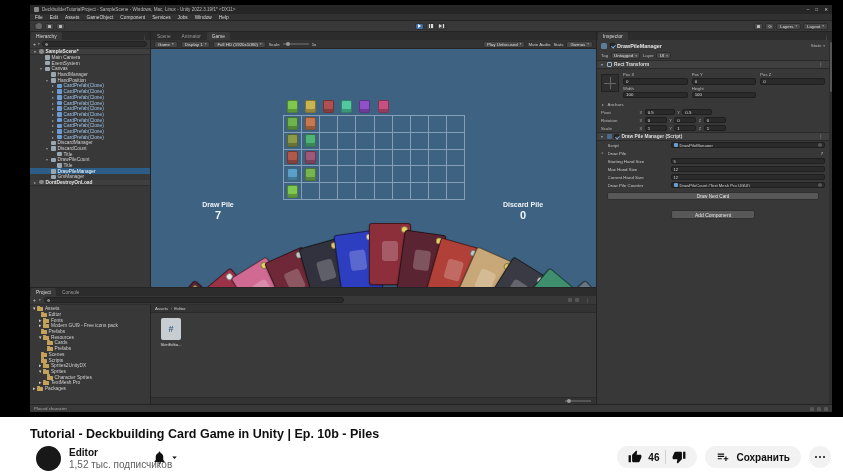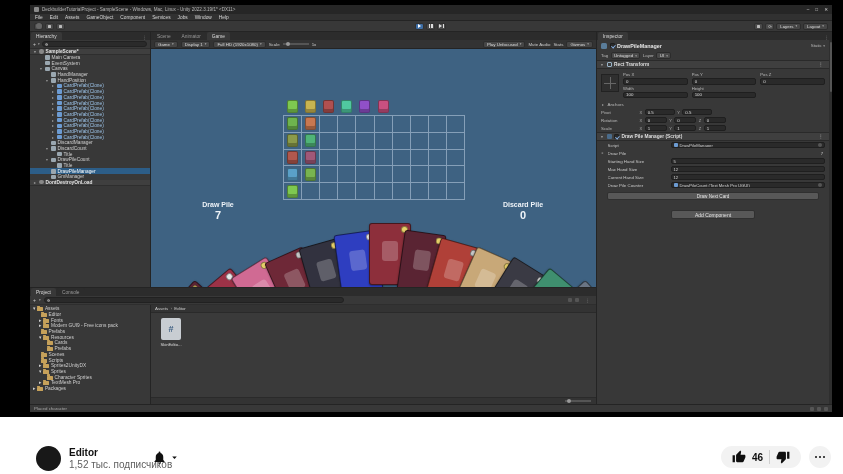--- a/index.html
+++ b/index.html
@@ -839,20 +839,21 @@
             <i></i>
             <i></i>
             <i></i>
           </span>
       </div>
 
     </div>
   </div>
 
   <div id="below">
+    <div id="vid-title">Tutorial - Deckbuilding Card Game in Unity | Ep. 10b - Piles</div>
     <div class="avatar"></div>
     <div class="ch-name">Editor</div>
     <div class="ch-subs">1,52 тыс. подписчиков</div>
     <div class="bell-wrap">
       <svg width="15" height="15" viewBox="0 0 24 24" fill="#0f0f0f">
           <path d="M12 22c1.1 0 2-.9 2-2h-4c0 1.1.9 2 2 2zm6-6v-5c0-3.07-1.64-5.64-4.5-6.32V4a1.5 1.5 0 0 0-3 0v.68C7.64 5.36 6 7.93 6 11v5l-2 2v1h16v-1l-2-2z"></path>
         </svg>
       <svg width="11" height="11" viewBox="0 0 24 24" fill="#0f0f0f">
           <path d="M7 10l5 5 5-5z"></path>
         </svg>
@@ -861,20 +862,26 @@
       <div class="pill">
         <svg width="14" height="14" viewBox="0 0 24 24" fill="#0f0f0f">
             <path d="M1 21h4V9H1v12zm22-11c0-1.1-.9-2-2-2h-6.31l.95-4.57.03-.32c0-.41-.17-.79-.44-1.06L14.17 1 7.59 7.59C7.22 7.95 7 8.45 7 9v10c0 1.1.9 2 2 2h9c.83 0 1.54-.5 1.84-1.22l3.02-7.05c.09-.23.14-.47.14-.73v-2z"></path>
           </svg>
         <span>46</span>
         <span class="divider"></span>
         <svg width="14" height="14" viewBox="0 0 24 24" fill="#0f0f0f" style="transform:rotate(180deg)">
             <path d="M1 21h4V9H1v12zm22-11c0-1.1-.9-2-2-2h-6.31l.95-4.57.03-.32c0-.41-.17-.79-.44-1.06L14.17 1 7.59 7.59C7.22 7.95 7 8.45 7 9v10c0 1.1.9 2 2 2h9c.83 0 1.54-.5 1.84-1.22l3.02-7.05c.09-.23.14-.47.14-.73v-2z"></path>
           </svg>
       </div>
+      <div class="pill">
+        <svg width="14" height="14" viewBox="0 0 24 24" fill="#0f0f0f">
+            <path d="M14 10H3v2h11v-2zm0-4H3v2h11V6zm4 8v-3h-2v3h-3v2h3v3h2v-3h3v-2h-3zM3 16h7v-2H3v2z"></path>
+          </svg>
+        <span>Сохранить</span>
+      </div>
       <div class="round-btn">
           <i></i>
           <i></i>
           <i></i>
         </div>
     </div>
   </div>
 
 </div>
 

